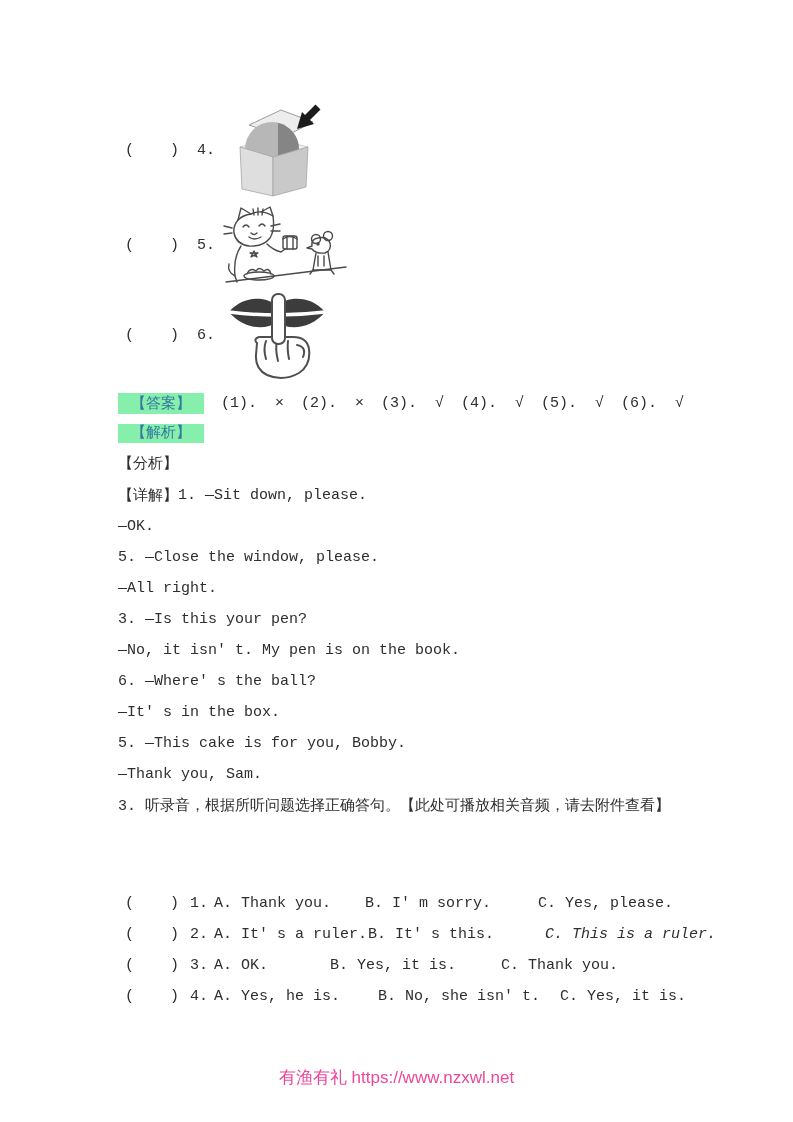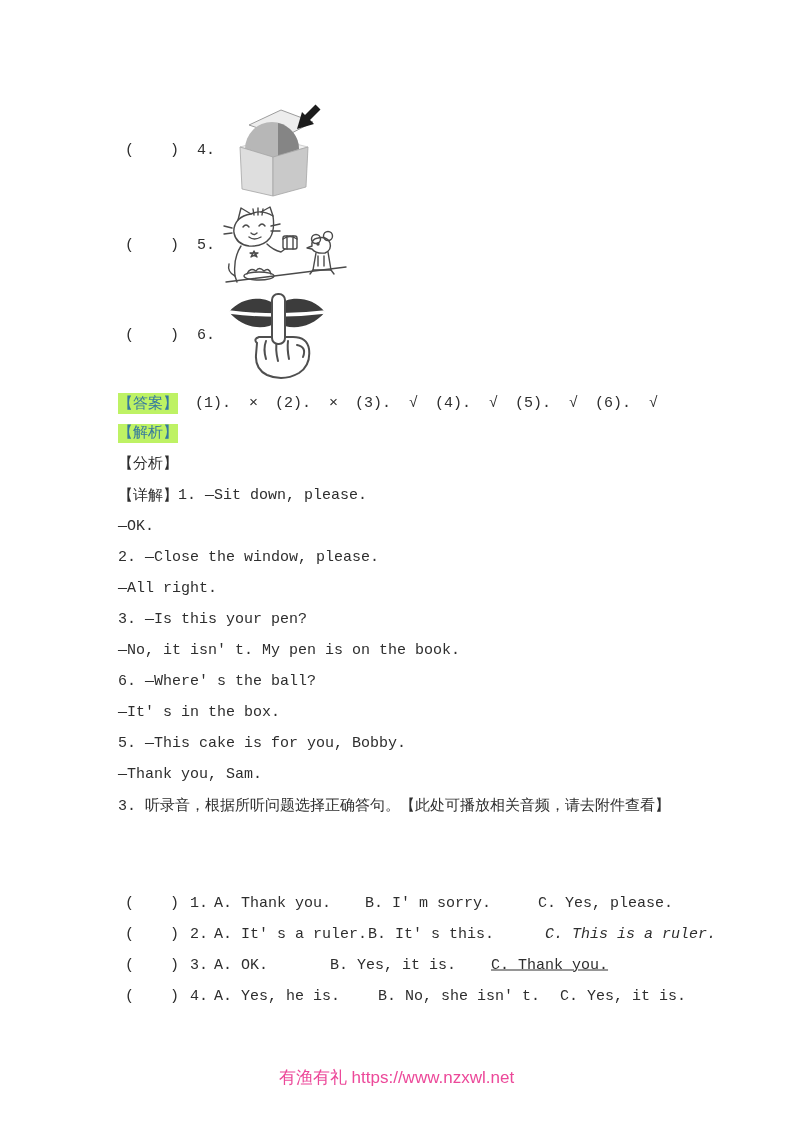--- a/index.html
+++ b/index.html
@@ -12,38 +12,38 @@
     overflow:hidden;
   }
   
   .item-row{position:absolute;left:125px;display:flex;align-items:center;}
   .item-label{font-size:15px;white-space:pre;margin-right:8px;}
   .row4{top:103px;height:95px;}
   .row5{top:205px;height:80px;}
   .row6{top:286px;height:99px;}
   
   .answers{position:absolute;left:118px;top:392px;height:22px;display:flex;align-items:center;font-size:15px;white-space:pre;}
-  .accent{color:#35789f;background:#bef264;padding:1px 0;text-align:right;}
+  .accent{color:#35789f;background:#86efac;padding:1px 13px;text-align:right;}
   .ans{margin-left:17px;}
   .ans:first-of-type{margin-left:26px;}
   .jiexi{position:absolute;left:118px;top:423px;font-size:15px;}
   .fenxi{position:absolute;left:118px;top:454px;font-size:15px;}
   
   .detail{position:absolute;left:118px;top:480px;}
   .detail .line{height:31px;display:flex;align-items:center;font-size:15px;white-space:pre;}
   
   .mc{position:absolute;left:118px;top:887px;width:600px;}
   .mcrow{position:relative;height:31px;font-size:15px;white-space:pre;}
   .mcrow span{position:absolute;top:50%;transform:translateY(-50%);}
   .mc-bracket{left:7px;}
   .mc-num{left:72px;}
   .mc-a{left:96px;}
   .mcrow:nth-of-type(1) .mc-b{left:247px;} .mcrow:nth-of-type(1) .mc-c{left:420px;}
   .mcrow:nth-of-type(2) .mc-b{left:250px;} .mcrow:nth-of-type(2) .mc-c{left:427px;font-style:italic;}
-  .mcrow:nth-of-type(3) .mc-b{left:212px;} .mcrow:nth-of-type(3) .mc-c{left:373px;text-decoration:underline;}
+  .mcrow:nth-of-type(3) .mc-b{left:212px;} .mcrow:nth-of-type(3) .mc-c{left:383px;}
   .mcrow:nth-of-type(4) .mc-b{left:260px;} .mcrow:nth-of-type(4) .mc-c{left:442px;}
   
   .footer{
     position:absolute;left:0;top:1066px;width:100%;
     text-align:center;
     font-family:"Liberation Sans","DejaVu Sans",sans-serif;
     font-size:17px;color:#ec4899;
   }
 </style>
 </head>
@@ -128,21 +128,21 @@
 
   <div class="fenxi">
     <span>【分析】</span>
   </div>
 
   <div class="detail">
     <div class="line">
       <span>【详解】</span><span>1. —Sit down, please.</span>
     </div>
     <div class="line">—OK.</div>
-    <div class="line">2. —Close the window, please.</div>
+    <div class="line">5. —Close the window, please.</div>
     <div class="line">—All right.</div>
     <div class="line">3. —Is this your pen?</div>
     <div class="line">—No, it isn' t. My pen is on the book.</div>
     <div class="line">6. —Where' s the ball?</div>
     <div class="line">—It' s in the box.</div>
     <div class="line">5. —This cake is for you, Bobby.</div>
     <div class="line">—Thank you, Sam.</div>
     <div class="line">3. 听录音，根据所听问题选择正确答句。【此处可播放相关音频，请去附件查看】</div>
   </div>
 

